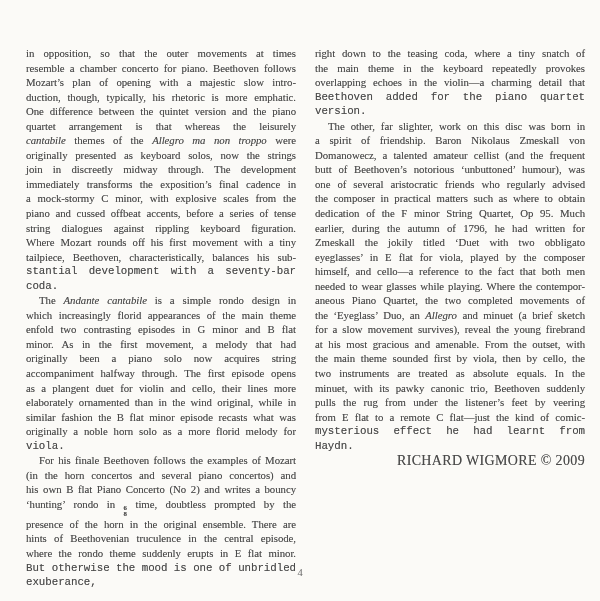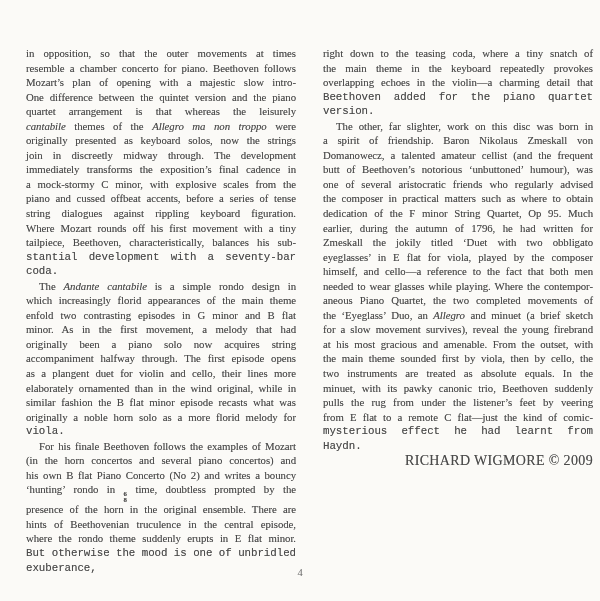--- a/index.html
+++ b/index.html
@@ -8,21 +8,21 @@
     background: var(--bg, #fbfaf7);
     color: var(--fg, #4a4a4a);
     position: relative;
     overflow: hidden;
     font-family: "Liberation Serif", "DejaVu Serif", serif;
   }
   .columns {
     position: absolute;
     top: 46px; left: 26px; right: 13px;
     display: flex;
-    gap: 27px;
+    gap: 19px;
   }
   .col {
     flex: 0 0 270px;
     width: 270px;
     font-size: 10.8px;
     line-height: 14.55px;
     letter-spacing: -0.05px;
     word-spacing: -0.4px;
     text-shadow: 0 0 0.6px rgba(90,90,90,0.55);
   }
@@ -60,20 +60,21 @@
 </head>
 <body>
 
 <div class="page">
   <div class="columns">
     <div class="col">
         <div class="para">
           <div class="line">in opposition, so that the outer movements at times</div>
           <div class="line">resemble a chamber concerto for piano. Beethoven follows</div>
           <div class="line">Mozart’s plan of opening with a majestic slow intro-</div>
+          <div class="line">duction, though, typically, his rhetoric is more emphatic.</div>
           <div class="line">One difference between the quintet version and the piano</div>
           <div class="line">quartet arrangement is that whereas the leisurely</div>
           <div class="line"><span class="it">cantabile</span> themes of the <span class="it">Allegro ma non troppo</span> were</div>
           <div class="line">originally presented as keyboard solos, now the strings</div>
           <div class="line">join in discreetly midway through. The development</div>
           <div class="line">immediately transforms the exposition’s final cadence in</div>
           <div class="line">a mock-stormy C minor, with explosive scales from the</div>
           <div class="line">piano and cussed offbeat accents, before a series of tense</div>
           <div class="line">string dialogues against rippling keyboard figuration.</div>
           <div class="line">Where Mozart rounds off his first movement with a tiny</div>

